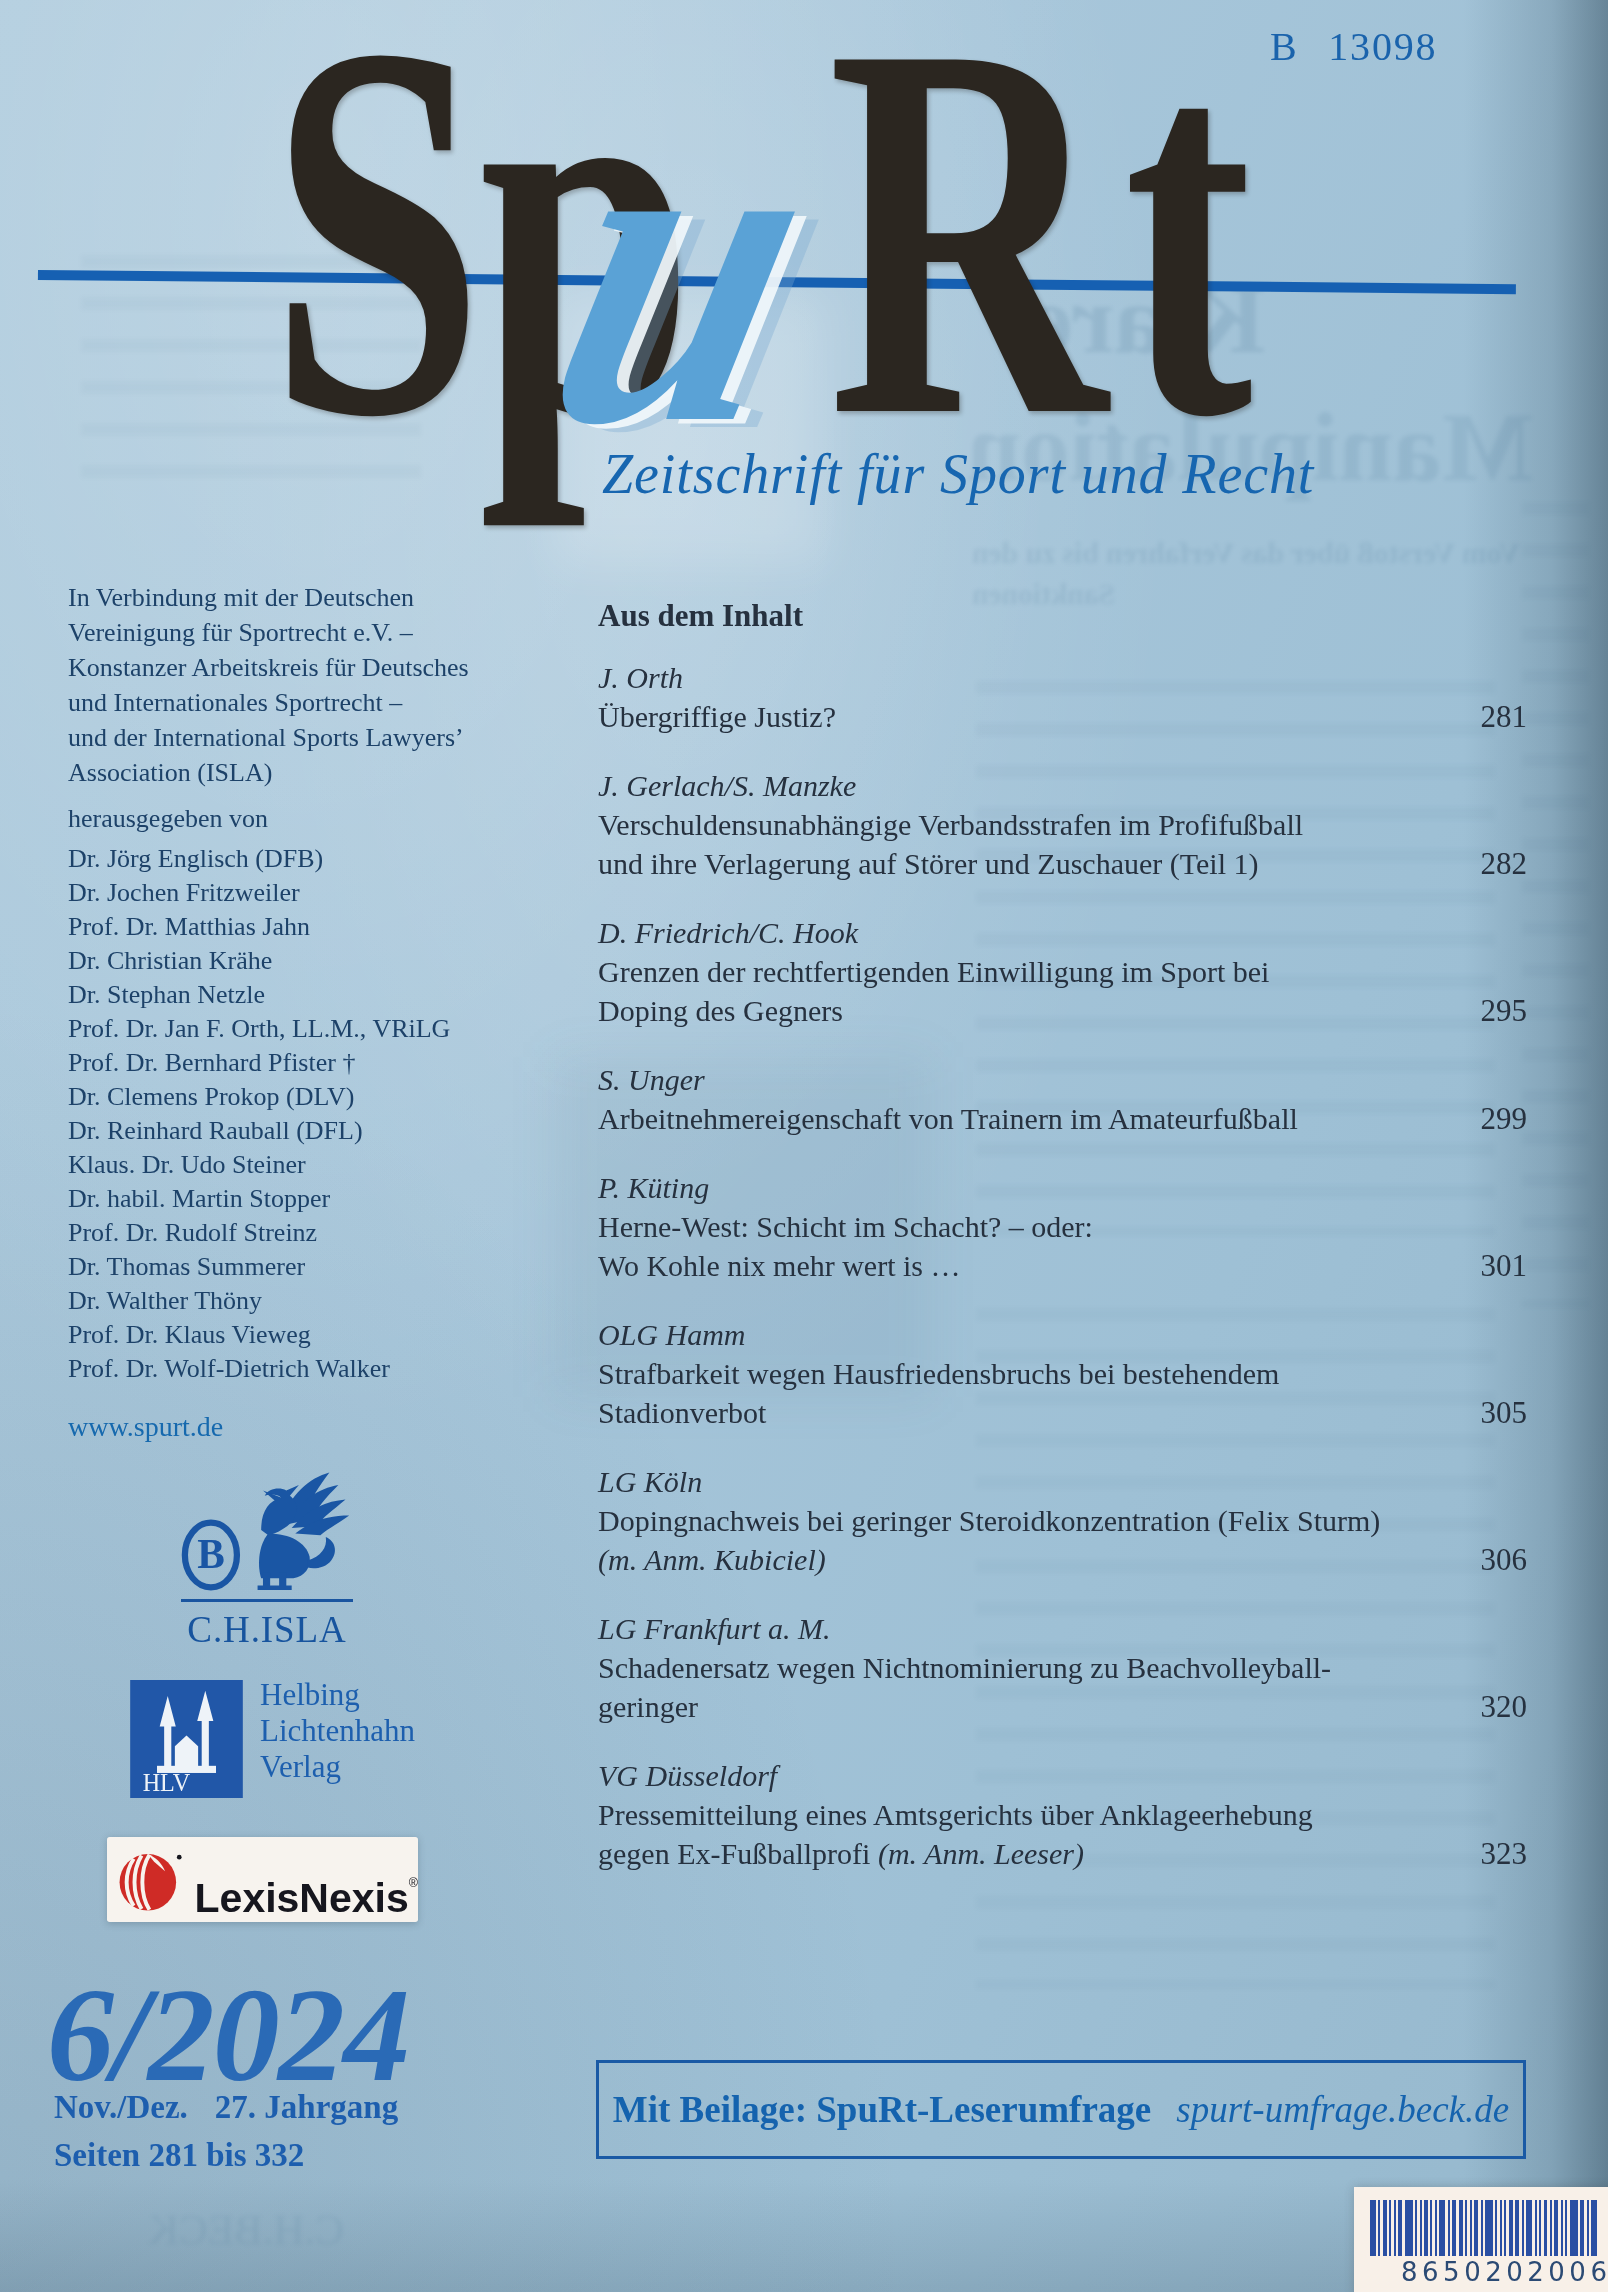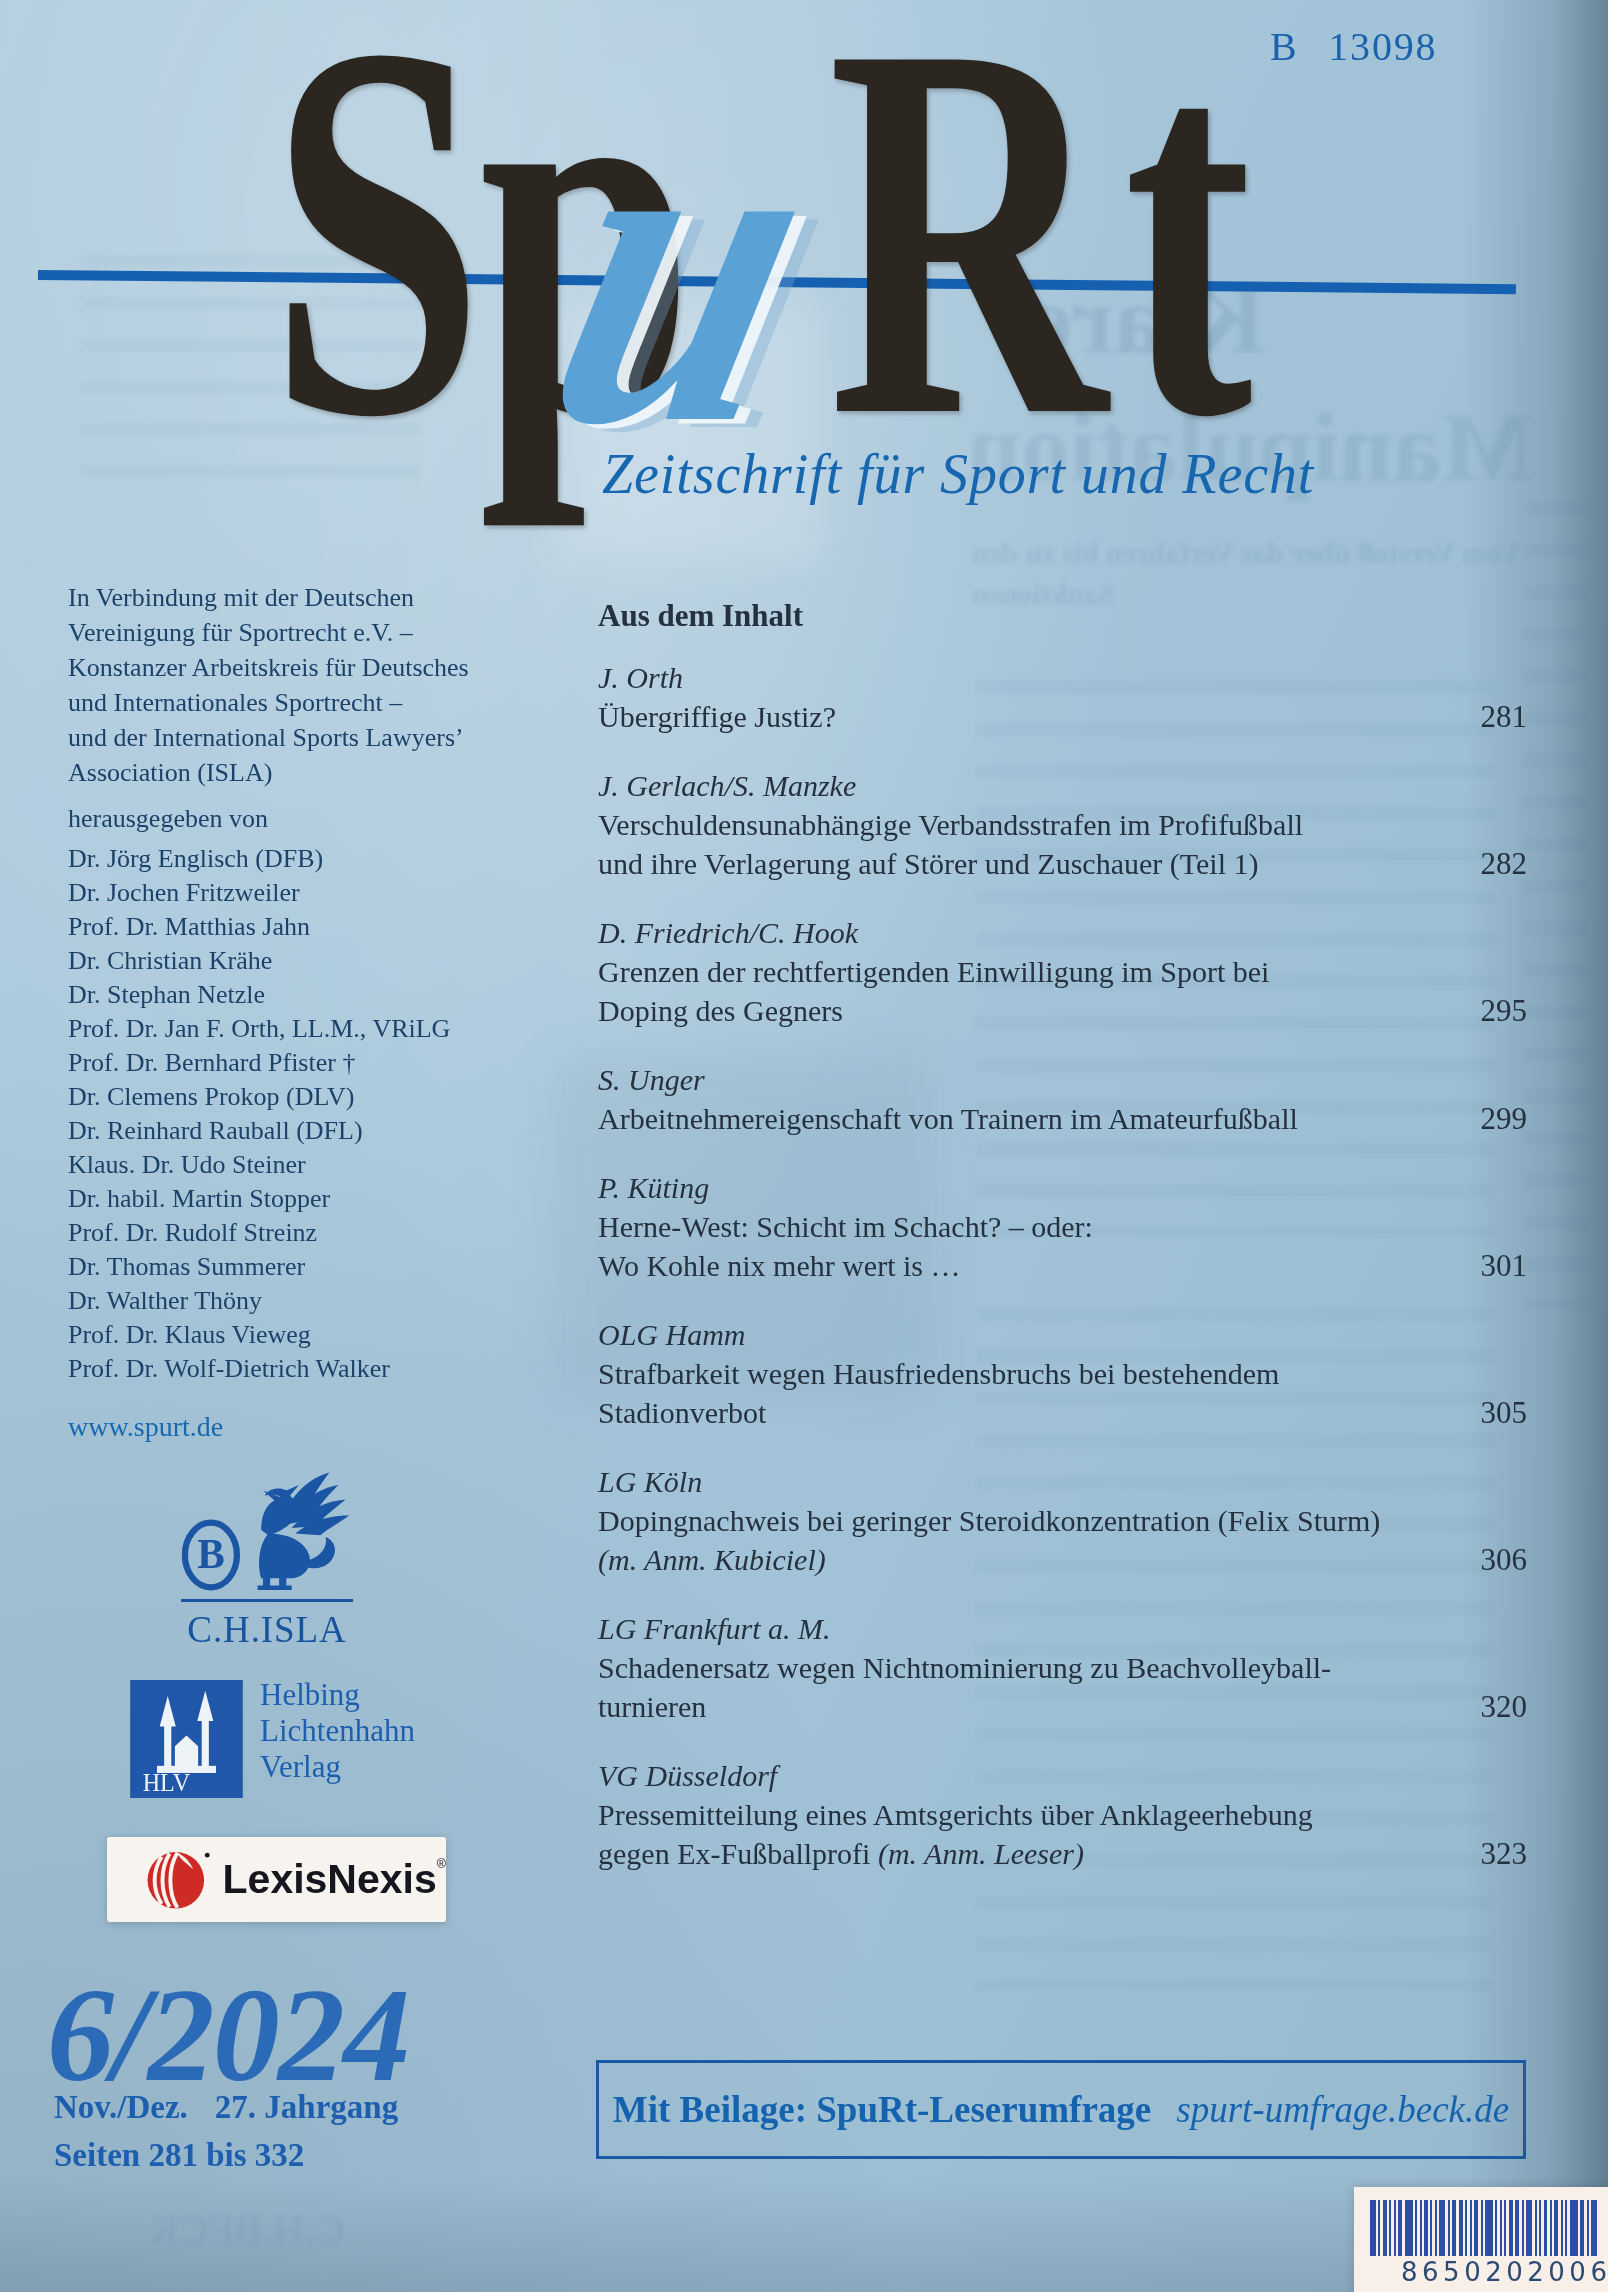--- a/index.html
+++ b/index.html
@@ -32,21 +32,21 @@
   .assoc{left:68px;top:580px;font-size:26px;line-height:35px;white-space:nowrap;}
   .editedby{left:68px;top:804px;font-size:26px;}
   .editors{left:68px;top:842px;font-size:26px;line-height:34px;white-space:nowrap;}
   .website{left:68px;top:1411px;font-size:28px;color:#1669ae;}
   .beck{left:175px;top:1467px;width:184px;text-align:center;}
   .beck-rule{width:172px;height:3.6px;background:#1a55a0;margin:3.6px auto 5.4px auto;}
   .beck-name{font-size:37px;color:#17549e;letter-spacing:0.9px;}
   .hlv-sq{left:130px;top:1680px;}
   .hlv-name{left:260px;top:1677px;font-size:31px;line-height:36px;color:#1d5fae;}
   .lexis{left:107px;top:1837px;width:311px;height:85px;background:#f7f3ee;border-radius:2.7px;
-    box-shadow:0 1.8px 7.2px rgba(40,60,75,0.25);display:flex;align-items:center;padding-left:28px;}
+    box-shadow:0 1.8px 7.2px rgba(40,60,75,0.25);display:flex;align-items:flex-end;}
   .lexis-text{font-family:"Liberation Sans",sans-serif;font-weight:bold;font-size:41px;color:#16161e;margin-left:9px;}
   .lexis-reg{font-family:"Liberation Sans",sans-serif;font-size:12.5px;color:#16161e;vertical-align:25px;}
   .issue{left:47px;top:1958px;font-size:134px;font-style:italic;font-weight:bold;color:#2a6ab6;letter-spacing:-1.8px;}
   .dateline{left:54px;top:2089px;font-size:33px;font-weight:bold;color:#1d5eae;}
   .vol{margin-left:27px;}
   .pagerange{left:54px;top:2137px;font-size:33px;font-weight:bold;color:#1d5eae;}
   
   .toc{left:598px;top:598px;width:929px;color:#26313f;}
   .toc-head{font-size:31px;font-weight:bold;margin-bottom:24px;}
   .toc-entry{margin-bottom:30px;}
@@ -230,21 +230,21 @@
           <div class="toc-line"><span class="toc-page">305</span><span>Stadionverbot</span></div>
         </div>
         <div class="toc-entry">
           <div class="toc-author">LG Köln</div>
           <div class="toc-line"><span>Dopingnachweis bei geringer Steroidkonzentration (Felix Sturm)</span></div>
           <div class="toc-line"><span class="toc-page">306</span><span class="it">(m. Anm. Kubiciel)</span></div>
         </div>
         <div class="toc-entry">
           <div class="toc-author">LG Frankfurt a. M.</div>
           <div class="toc-line"><span>Schadenersatz wegen Nichtnominierung zu Beachvolleyball-</span></div>
-          <div class="toc-line"><span class="toc-page">320</span><span>turnieren</span></div>
+          <div class="toc-line"><span class="toc-page">320</span><span>geringer</span></div>
         </div>
         <div class="toc-entry">
           <div class="toc-author">VG Düsseldorf</div>
           <div class="toc-line"><span>Pressemitteilung eines Amtsgerichts über Anklageerhebung</span></div>
           <div class="toc-line"><span class="toc-page">323</span><span>gegen Ex-Fußballprofi </span><span class="it">(m. Anm. Leeser)</span></div>
         </div>
       </div>
   </div>
 
   <div class="abs supp-box">

